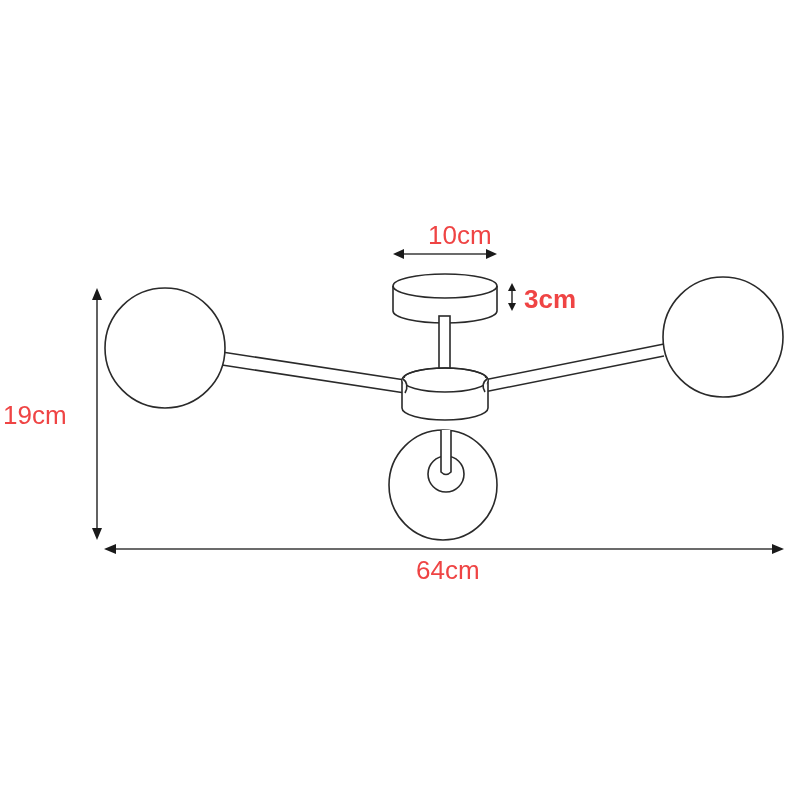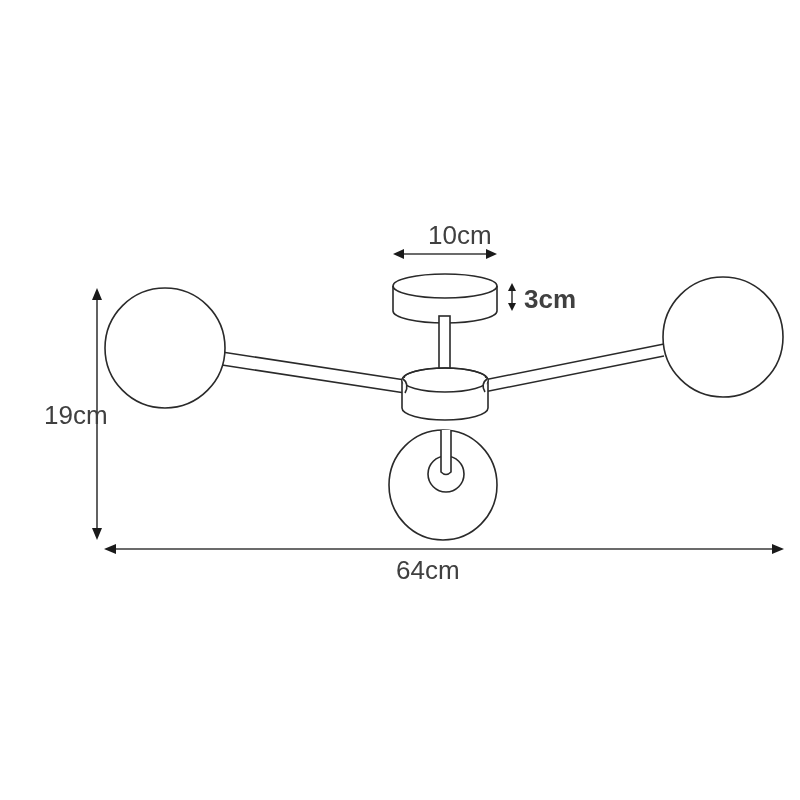--- a/index.html
+++ b/index.html
@@ -1,18 +1,18 @@
 <!DOCTYPE html>
 <html><head>
 <meta charset="utf-8">
 <style>
   html, body { margin: 0; padding: 0; background: #ffffff; }
   body { width: 800px; height: 800px; position: relative; overflow: hidden; font-family: "Liberation Sans", sans-serif; }
   svg { position: absolute; left: 0; top: 0; }
-  .lbl { position: absolute; font-family: "Liberation Sans", sans-serif; font-size: 26px; color: #404040; line-height: 1; white-space: nowrap; }
+  .lbl { position: absolute; font-family: "Liberation Sans", sans-serif; font-size: 26px; color: #ef4444; line-height: 1; white-space: nowrap; }
   .stroke { fill: #ffffff; stroke: #2a2a2a; stroke-width: 1.6; }
   .noFill { fill: none; stroke: #2a2a2a; stroke-width: 1.6; }
   .dim { stroke: #3a3a3a; stroke-width: 1.6; fill: none; }
   .arrow { fill: #1a1a1a; }
 </style>
 </head>
 <body>
 
 <svg width="800" height="800" viewBox="0 0 800 800">
 
@@ -73,14 +73,14 @@
     <path class="stroke" d="M402,380 L402,408 A43,12 0 0 0 488,408 L488,380 A43,12 0 0 0 402,380 Z"></path>
     <path class="noFill" d="M402,380 A43,12 0 0 0 488,380"></path>
     <path class="noFill" d="M404,378 A41,10 0 0 1 486,378"></path>
     <path class="stroke" d="M402,378 Q410,384 405,393"></path>
     <path class="stroke" d="M488,378 Q480,384 485,392"></path>
   </g>
 </svg>
 
 <div class="lbl" style="left:428px; top:222px;">10cm</div>
 <div class="lbl" style="left:524px; top:286px;font-weight:bold;">3cm</div>
-<div class="lbl" style="left:3px; top:402px;margin-left:41px;">19cm</div>
-<div class="lbl" style="left:396px; top:557px;">64cm</div>
+<div class="lbl" style="left:3px; top:402px;">19cm</div>
+<div class="lbl" style="left:416px; top:557px;">64cm</div>
 
 </body></html>

